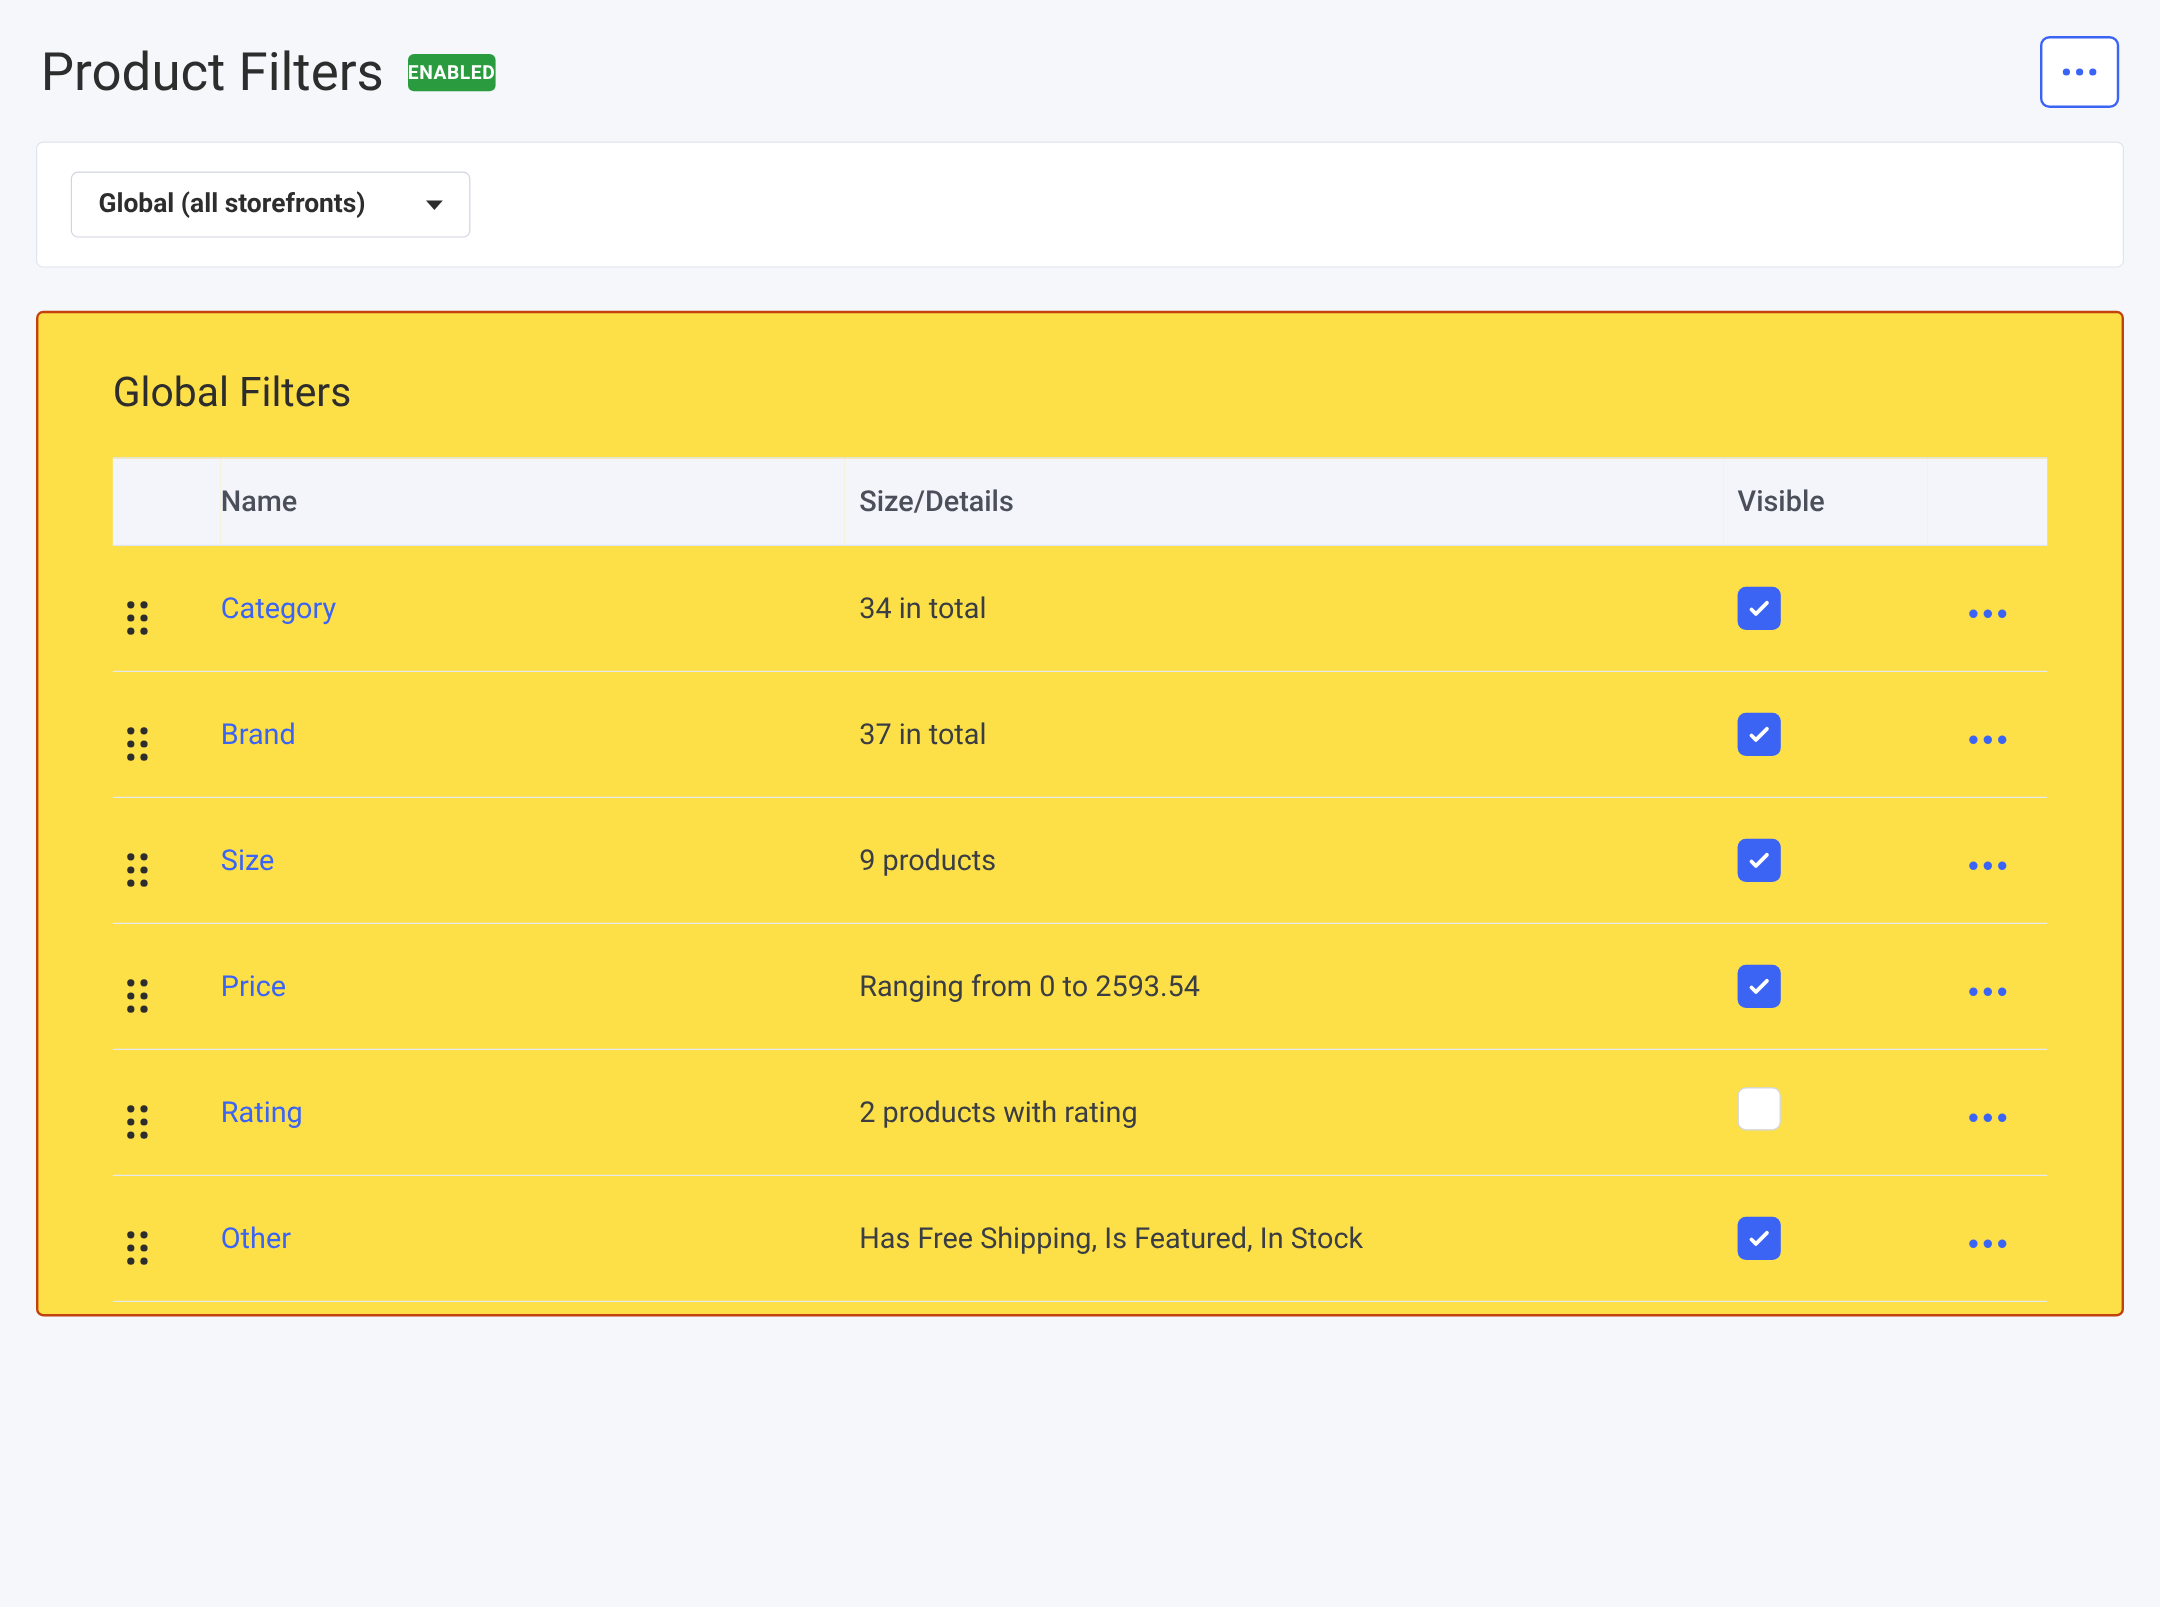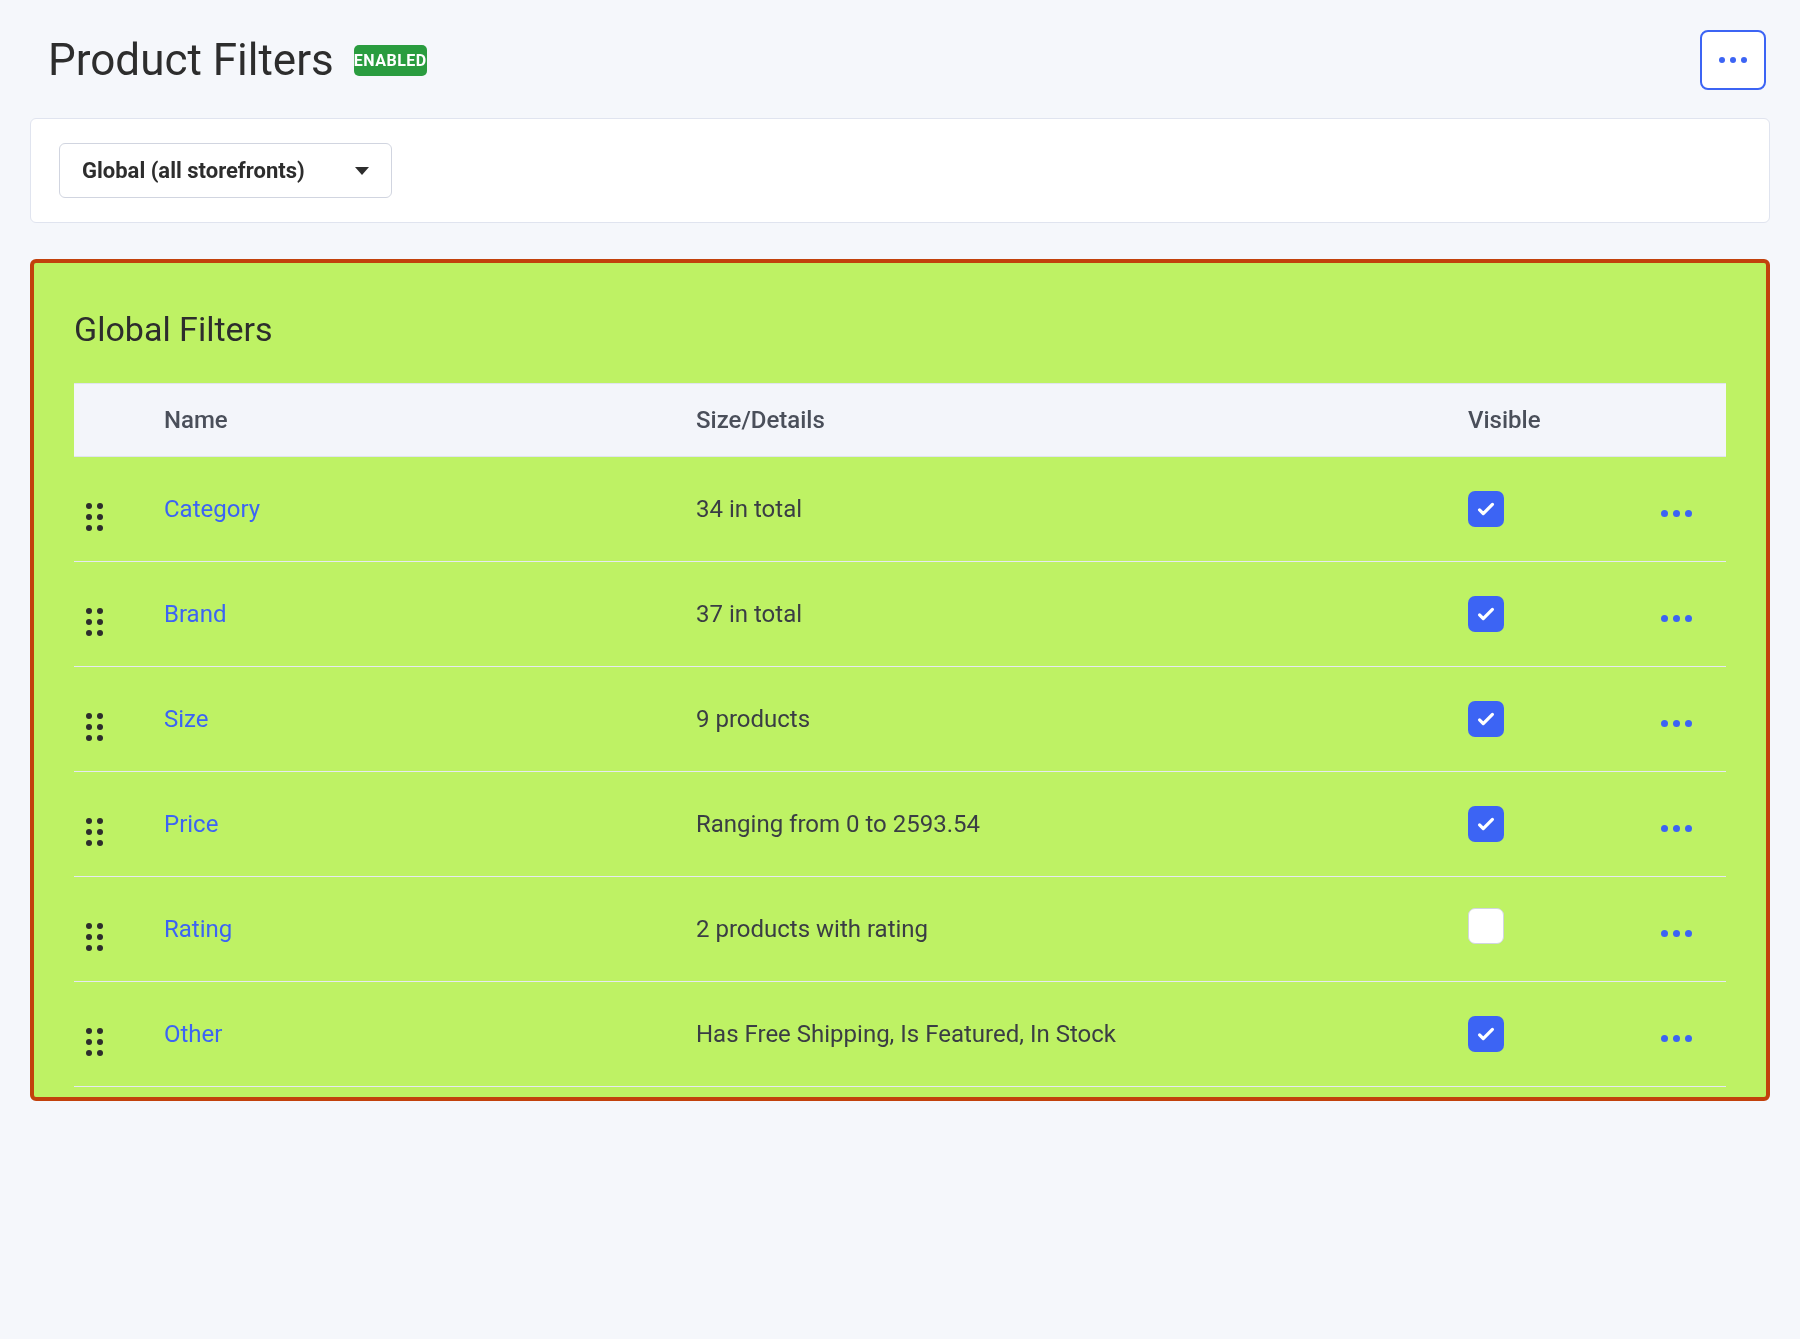--- a/index.html
+++ b/index.html
@@ -9,21 +9,20 @@
     color: #2d2d2d;
     padding: 30px;
     width: 1800px;
   }
   .header {
     display: flex;
     align-items: center;
     justify-content: space-between;
     margin-bottom: 28px;
     padding: 0 4px;
-    margin-left: 14px;
   }
   .header-left {
     display: flex;
     align-items: center;
     gap: 20px;
   }
   .page-title {
     font-size: 44px;
     font-weight: 400;
     color: #2d2d2d;
@@ -78,24 +77,24 @@
     color: #2d2d2d;
     font-weight: bold;
   }
   .caret {
     width: 0; height: 0;
     border-left: 7px solid transparent;
     border-right: 7px solid transparent;
     border-top: 8px solid #2d2d2d;
   }
   .panel {
-    background: #bef264;
-    border: 4px solid #c2410c;
+    background: #fde047;
+    border: 2px solid #c2410c;
     border-radius: 6px;
-    padding: 46px 40px 10px;
+    padding: 46px 62px 10px;
   }
   .section-title {
     font-size: 34px;
     font-weight: 400;
     color: #2d2d2d;
     margin-bottom: 34px;
   }
   table {
     width: 100%;
     border-collapse: collapse;

